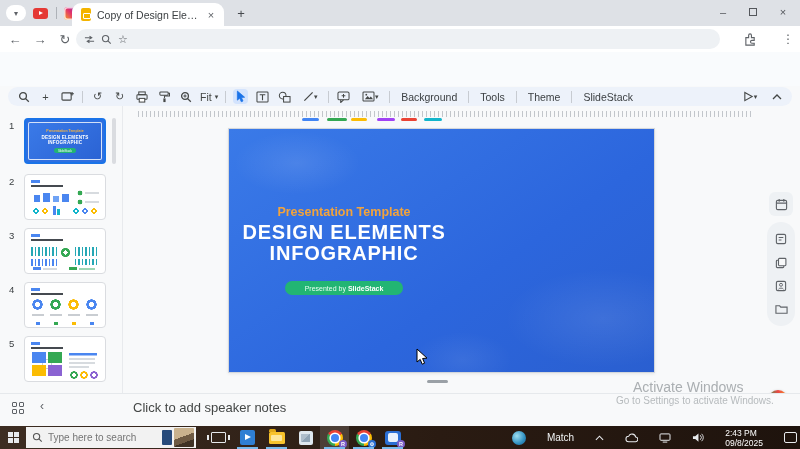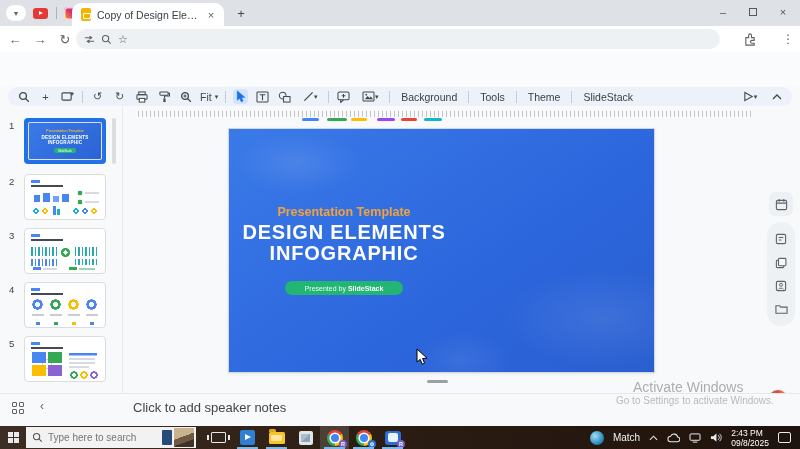--- a/index.html
+++ b/index.html
@@ -136,21 +136,21 @@
   .foldico{width:16px;height:12px;background:#f8c32c;border-radius:1.5px;position:relative;}
   .foldico:before{content:"";position:absolute;left:0;top:-2.5px;width:7px;height:3px;background:#e0a818;border-radius:1.5px 1.5px 0 0;}
   .foldico:after{content:"";position:absolute;left:2.5px;top:3px;width:11px;height:6px;background:#fde79b;border-radius:1px;}
   .photico{width:14px;height:14px;background:#dfe7ee;border-radius:2px;position:relative;}
   .photico:after{content:"";position:absolute;left:2.5px;top:3px;width:9px;height:8px;background:linear-gradient(135deg,#aebdcb 50%,#8fa3b5 50%);}
   .chromeico{width:16px;height:16px;border-radius:50%;background:conic-gradient(from -60deg,#ea4335 0 120deg,#fbbc04 120deg 240deg,#34a853 240deg 360deg);position:relative;}
   .chromeico:after{content:"";position:absolute;left:4px;top:4px;width:8px;height:8px;border-radius:50%;background:#4285f4;box-shadow:0 0 0 1.6px #fff;}
   .cbadge{position:absolute;right:2px;bottom:1px;width:8px;height:8px;border-radius:50%;color:#fff;font-size:5.5px;display:flex;align-items:center;justify-content:center;font-weight:bold;}
   .recico{width:16px;height:14px;background:#2b6fd4;border-radius:3px;position:relative;}
   .recico:after{content:"";position:absolute;left:3px;top:2.6px;width:10px;height:8.6px;background:#eaf2fc;border-radius:2px;}
-  .traysec{margin-left:auto;display:flex;align-items:center;gap:9px;padding-right:9px;}
+  .traysec{margin-left:auto;display:flex;align-items:center;gap:21px;padding-right:3px;}
   .globeico{width:14px;height:14px;border-radius:50%;background:radial-gradient(circle at 35% 35%,#9fdff0,#2f8fc0 60%,#1b5e8c);}
   .matchtxt{font-size:10px;color:#f1f3f4;}
   .trayic{color:#e8eaed;display:inline-flex;}
   .clockblk{color:#fff;font-size:8.5px;line-height:10px;}
   .notifico{width:13px;height:11px;border:1.2px solid #e8eaed;border-radius:2px;position:relative;}
 </style>
 </head>
 <body>
 
 <div class="screen">

